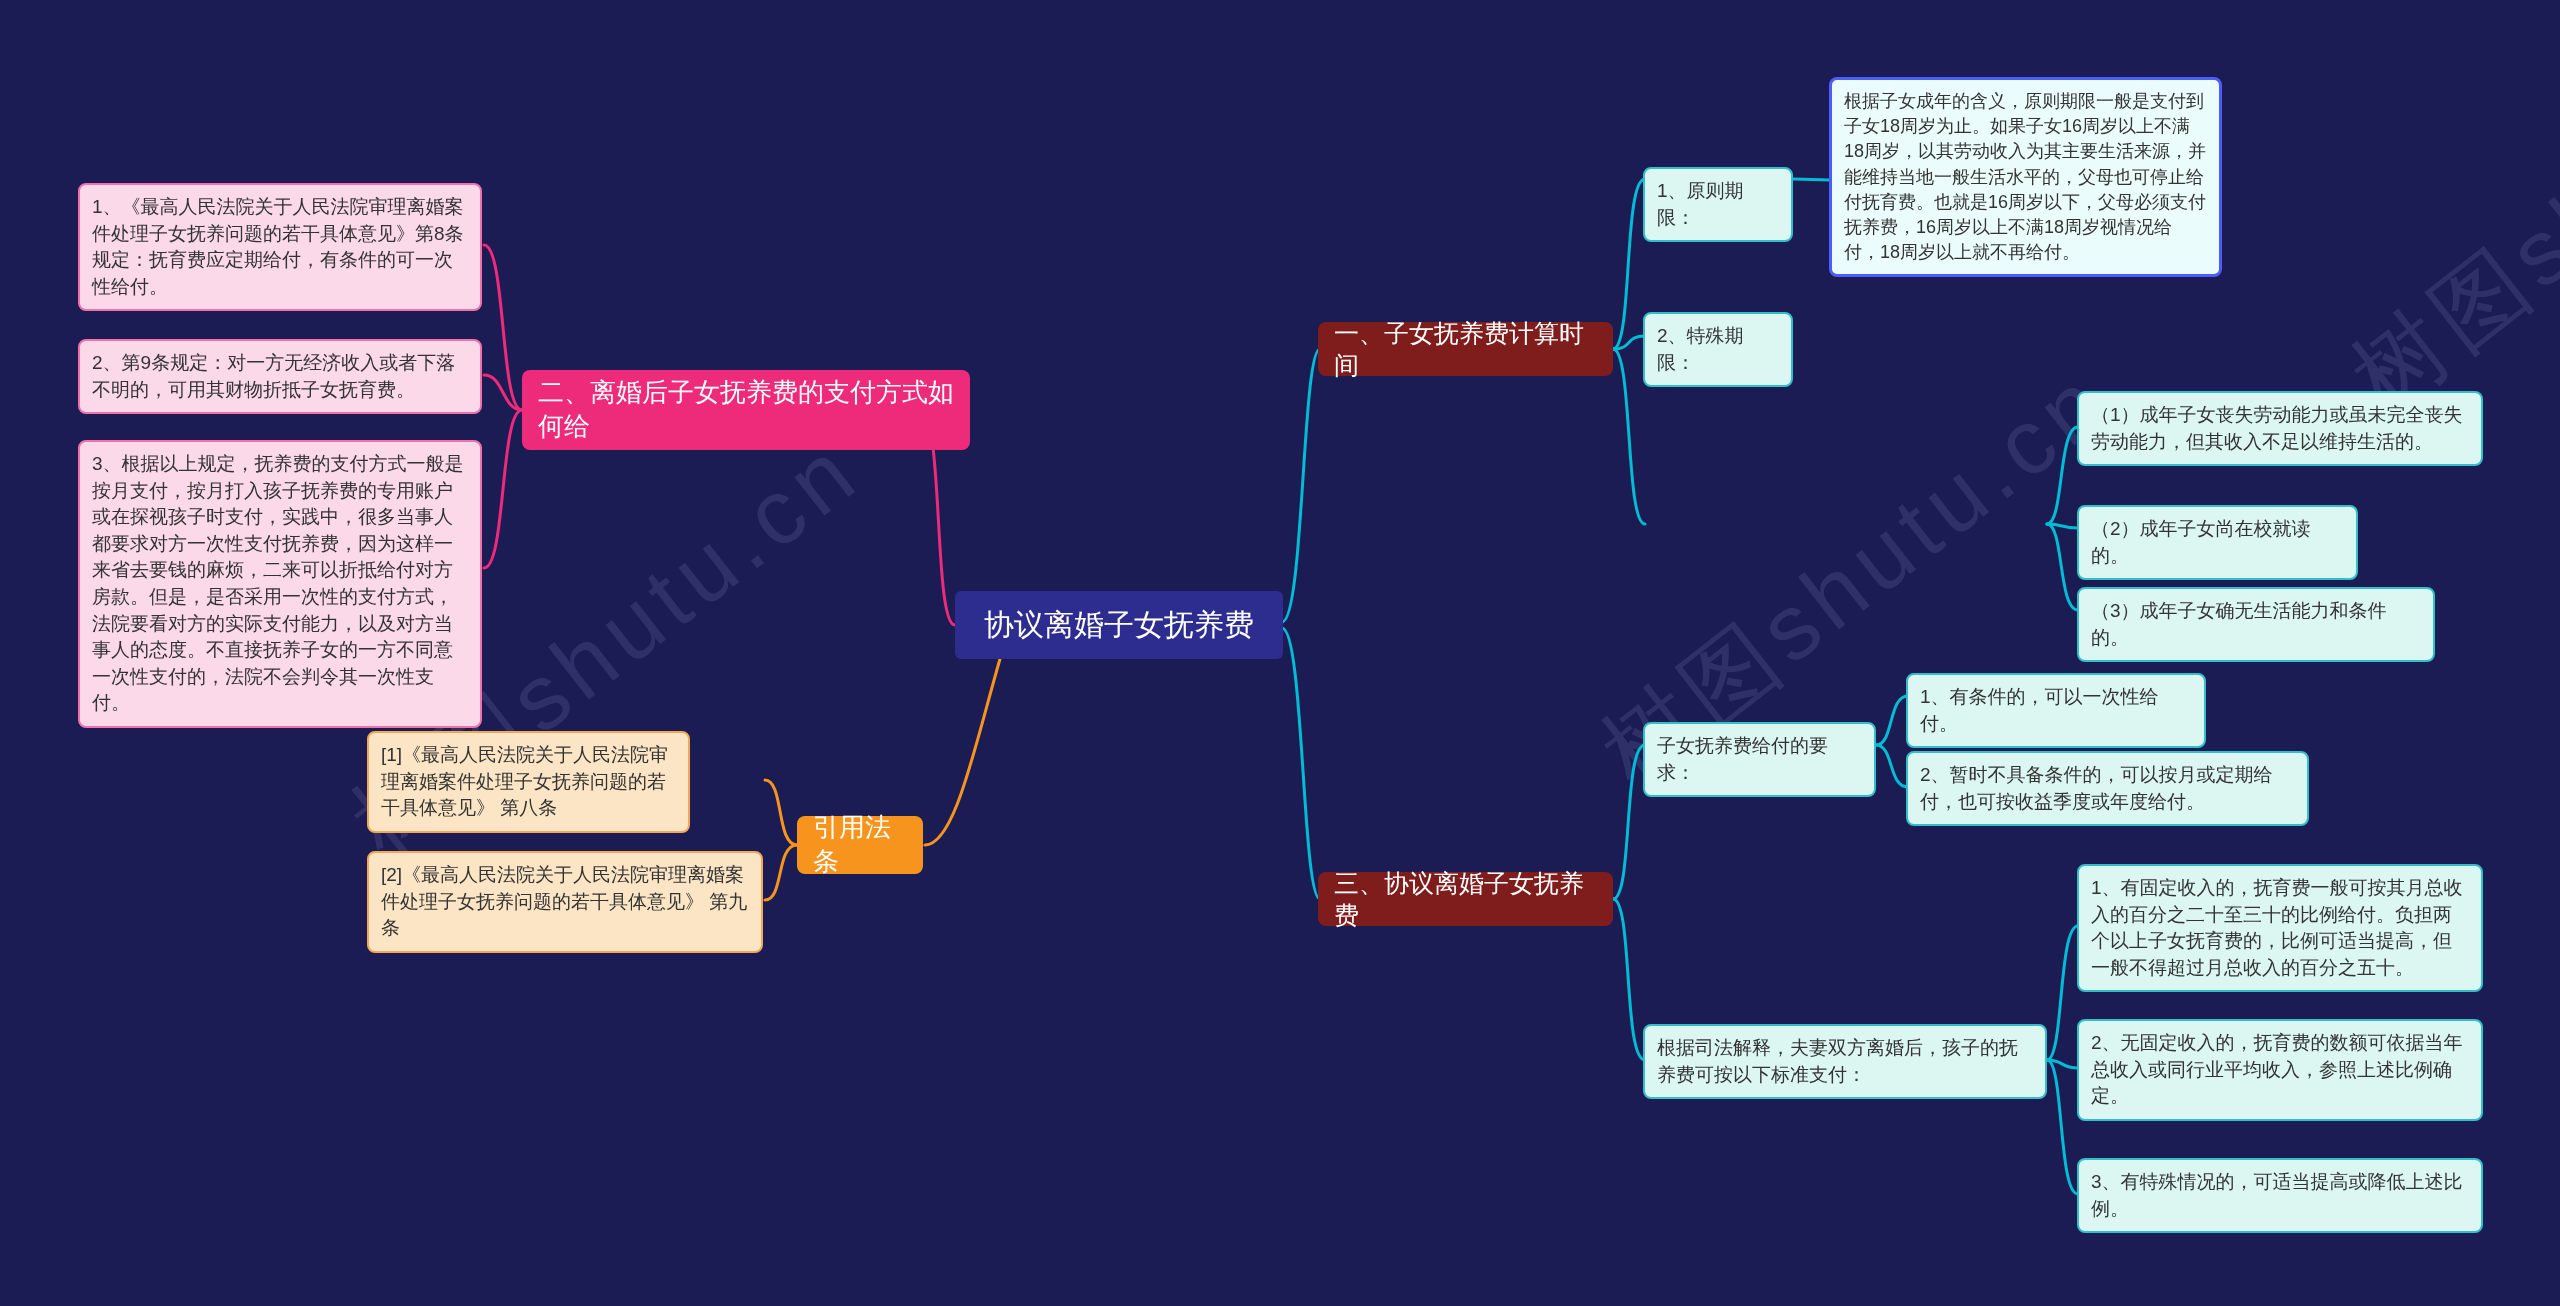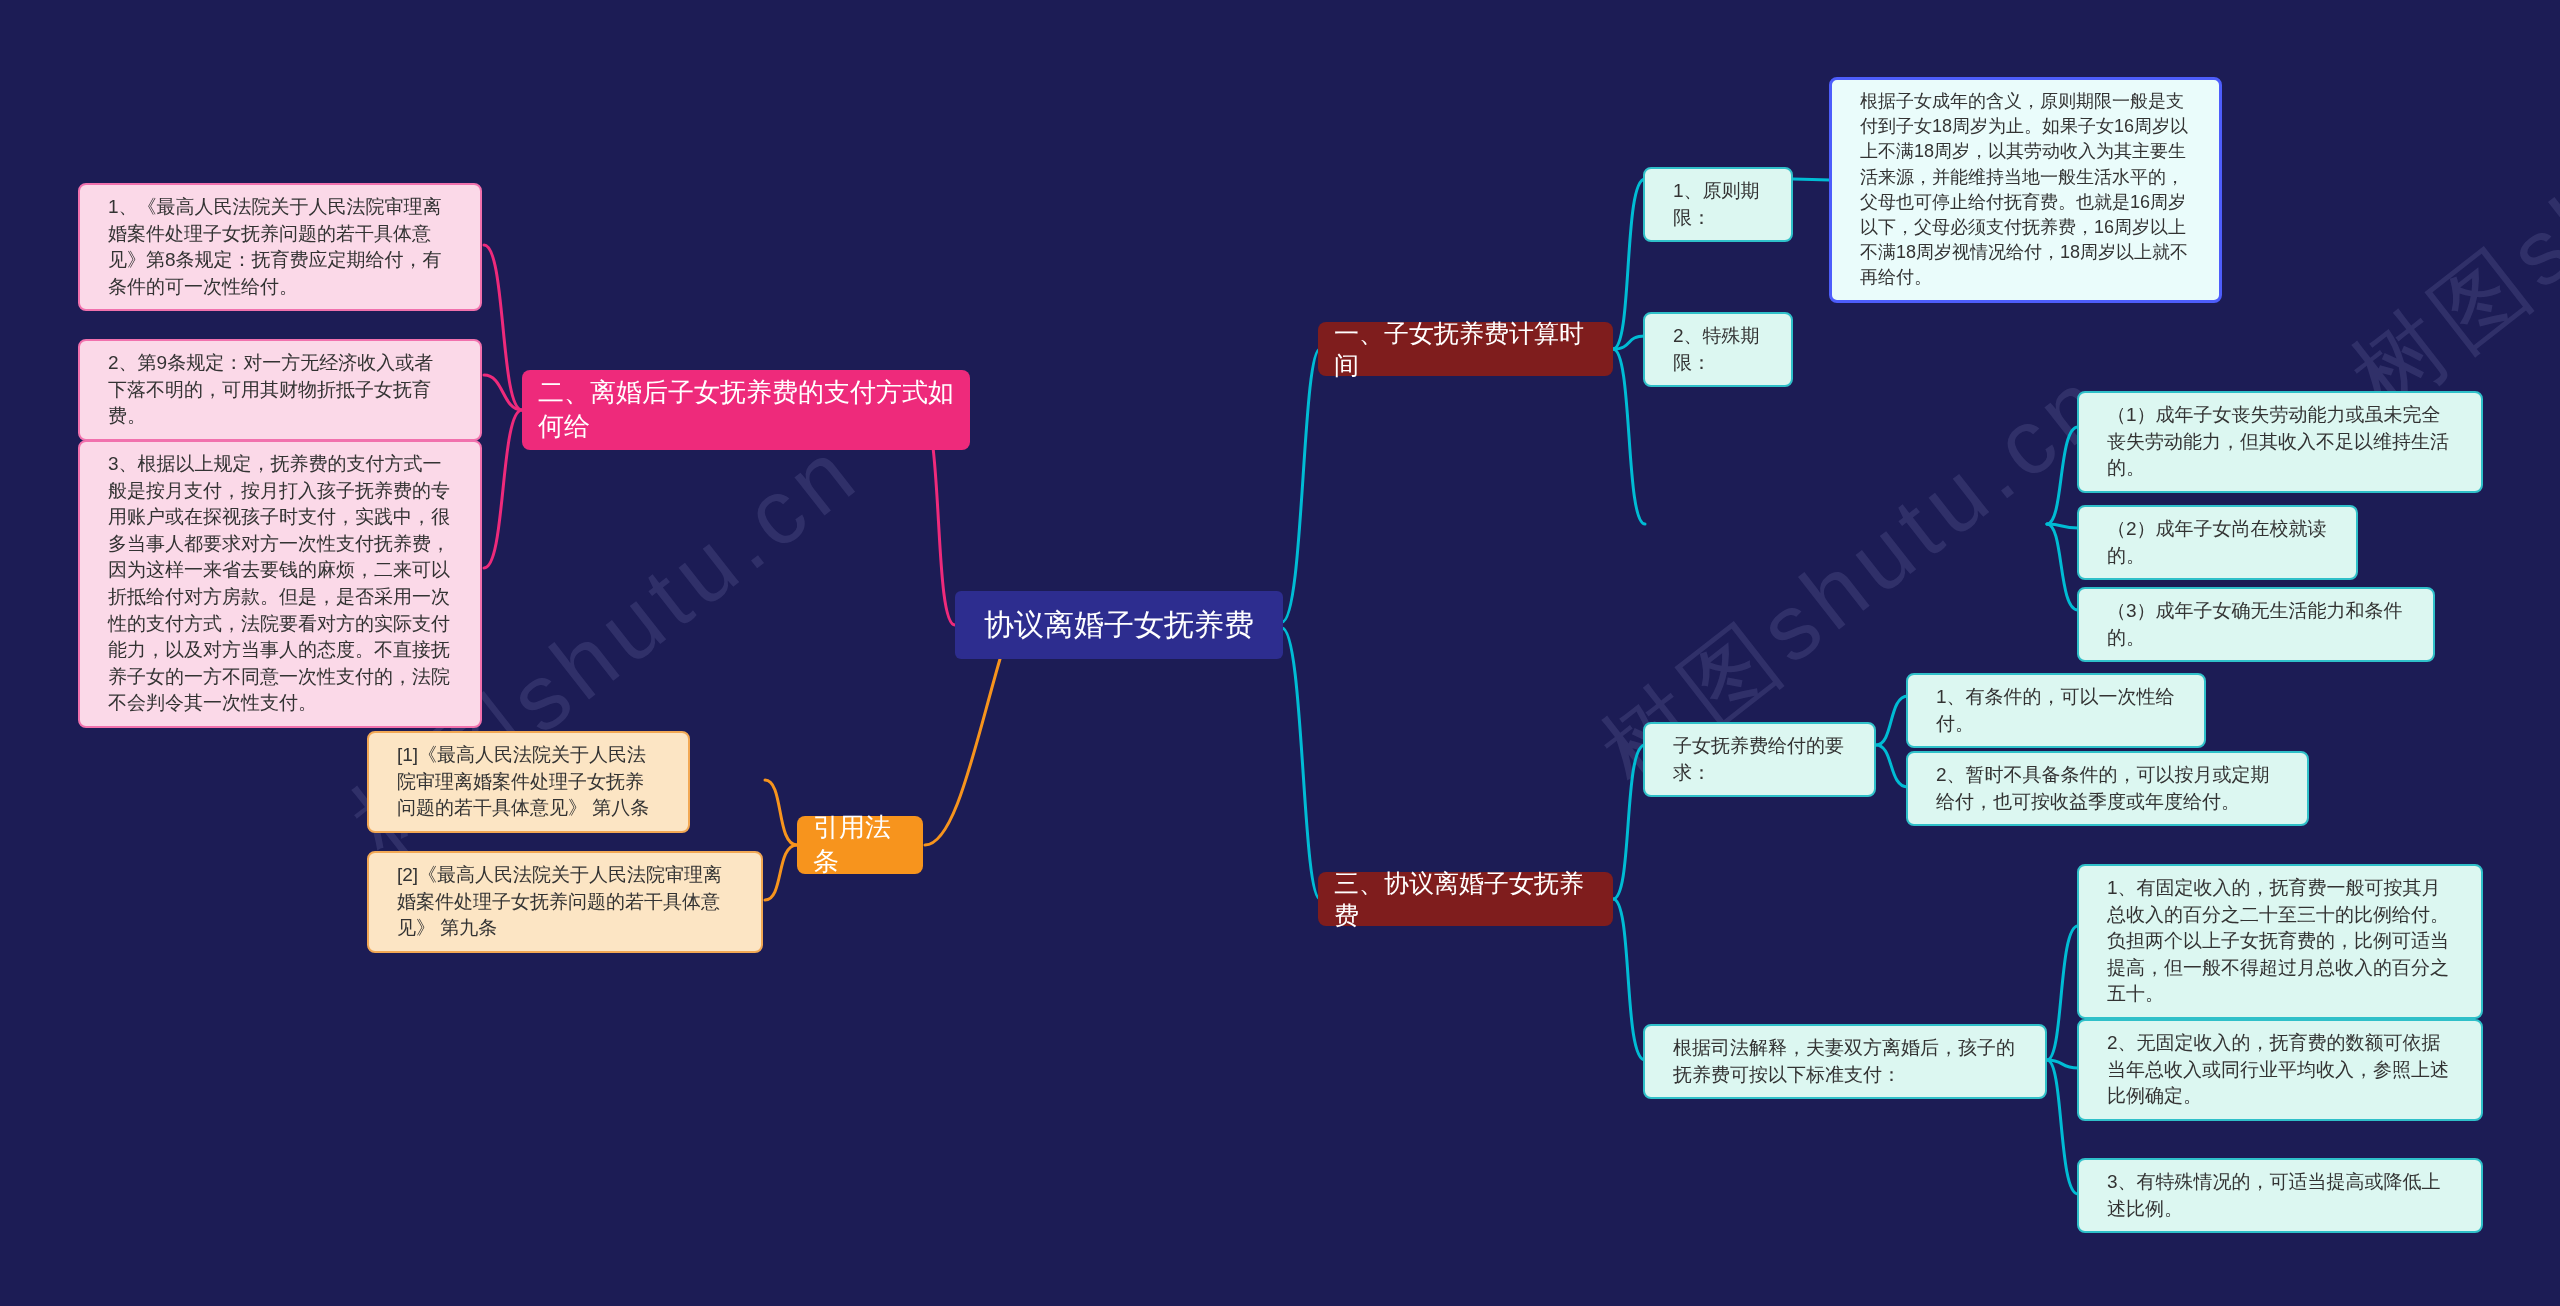--- a/index.html
+++ b/index.html
@@ -26,21 +26,21 @@
     pointer-events:none;
   }
 
   .node{
     position:absolute;
     box-sizing:border-box;
     border-radius:8px;
     font-size:19px;
     line-height:1.4;
     color:#333333;
-    padding:9px 28px;
+    padding:9px 12px;
     text-align:left;
   }
   .branch{
     display:flex;align-items:center;
     color:#ffffff;
     font-size:25px;
     line-height:1.3;
     padding:8px 16px;
   }
   .center-node{

